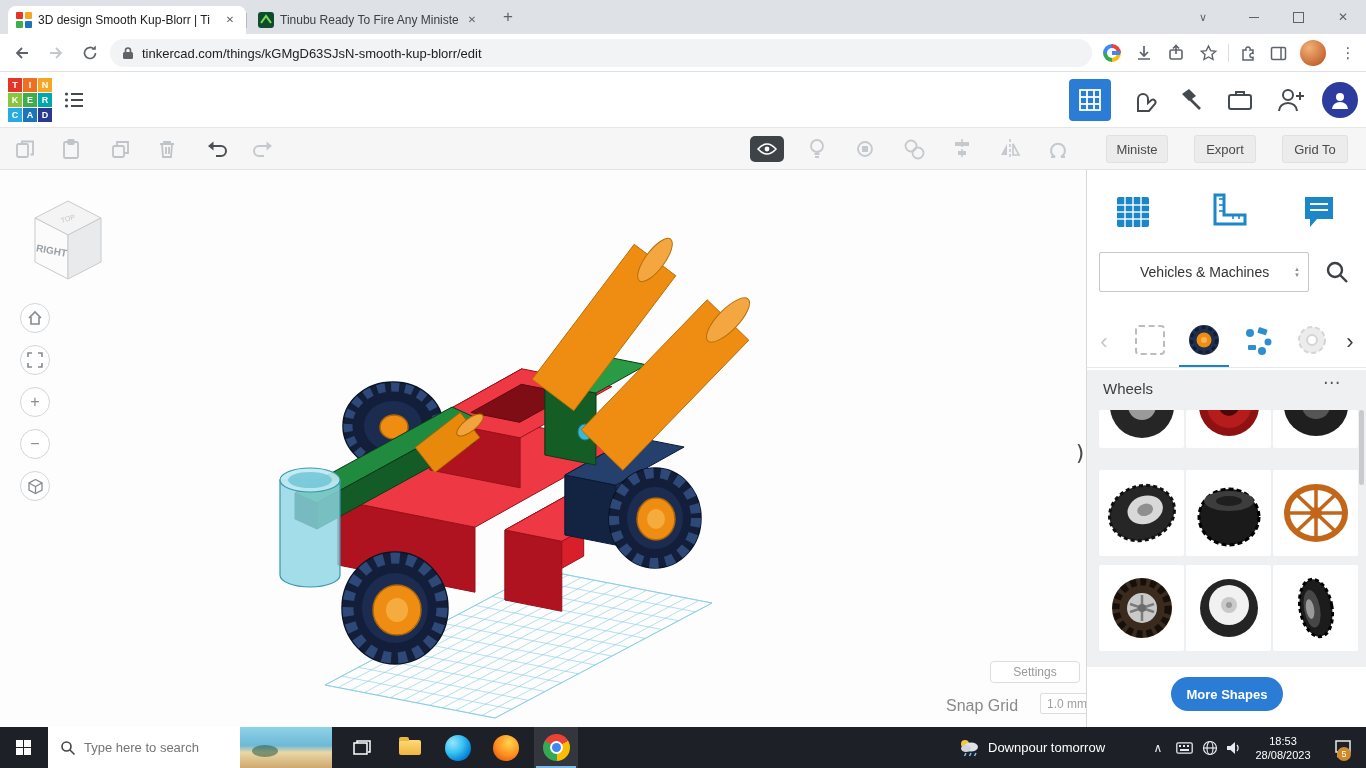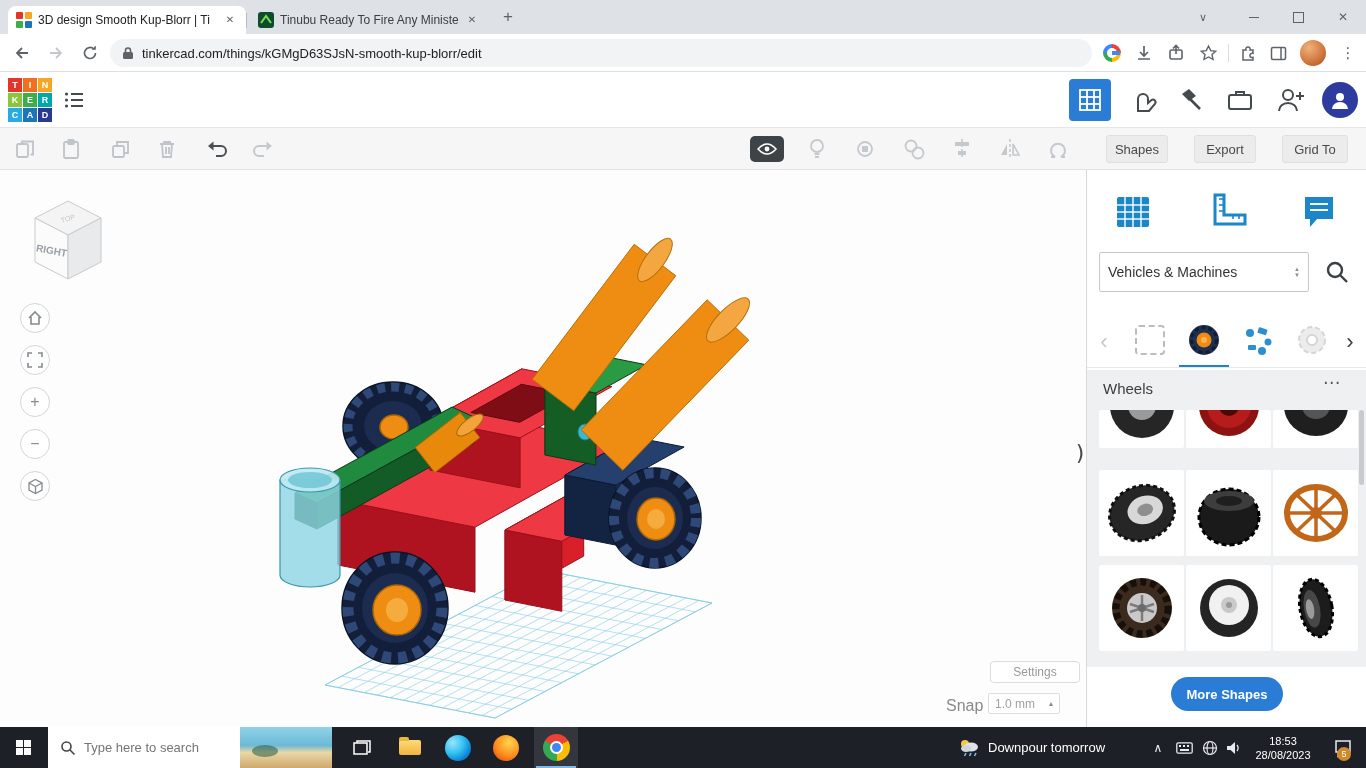--- a/index.html
+++ b/index.html
@@ -66,32 +66,32 @@
   
   #canvas{position:absolute;top:170px;left:0;width:1086px;height:557px;background:#fdfdfe;overflow:hidden;}
   #scene{position:absolute;left:0;top:0;}
   #gridlines line{stroke:#93d2e6;stroke-width:0.7;}
   .navcol{position:absolute;left:20px;width:30px;height:30px;border-radius:50%;background:#fff;border:1px solid #d2d5d8;
           box-sizing:border-box;display:flex;align-items:center;justify-content:center;color:#868b90;font-size:16px;}
   .viewcube{position:absolute;left:22px;top:18px;}
   .settings-btn{position:absolute;left:990px;top:491px;width:90px;height:22px;background:#fff;border:1px solid #ddd;border-radius:4px;
         font-size:12px;color:#999;display:flex;align-items:center;justify-content:center;box-sizing:border-box;}
   .snaplabel{position:absolute;left:946px;top:527px;font-size:16px;color:#8a8a8a;text-align:right;}
-  .snapdd{position:absolute;left:988px;top:523px;width:72px;height:21px;background:#fff;border:1px solid #ddd;border-radius:2px;
+  .snapdd{position:absolute;left:1040px;top:523px;width:72px;height:21px;background:#fff;border:1px solid #ddd;border-radius:2px;
         font-size:12px;color:#a0a0a0;display:flex;align-items:center;justify-content:space-between;padding:0 6px;box-sizing:border-box;}
   .snapdd .cj{font-size:8px;color:#888;}
   .collapse{position:absolute;left:1072px;top:262px;width:16px;height:40px;display:flex;align-items:center;justify-content:center;
         font-size:22px;color:#4a4a4a;font-family:"DejaVu Sans",sans-serif;}
 
   
   #panel{position:absolute;top:170px;left:1086px;width:280px;height:557px;background:#fff;border-left:1px solid #d8d8d8;box-sizing:border-box;}
   .pico{position:absolute;top:14px;width:60px;height:56px;display:flex;align-items:center;justify-content:center;}
   .pselect{position:absolute;left:12px;top:82px;width:210px;height:40px;border:1px solid #c7c7c7;border-radius:2px;background:#fff;
         display:flex;align-items:center;box-sizing:border-box;padding:0 8px;}
-  .pselect .val{flex:1;font-size:14px;color:#333;}
+  .pselect .val{flex:1;font-size:14px;color:#333;margin-left:32px;}
   .spin{display:flex;flex-direction:column;line-height:6px;color:#8a8f94;font-size:6px;text-align:center;}
   .psearch{position:absolute;left:228px;top:82px;width:44px;height:40px;display:flex;align-items:center;justify-content:center;}
   .car-arrow{position:absolute;top:158px;width:22px;height:28px;display:flex;align-items:center;justify-content:center;font-size:22px;}
   .car-item{position:absolute;top:145px;width:50px;height:50px;display:flex;align-items:center;justify-content:center;background:#fff;}
   .car-underline{position:absolute;left:92px;top:195px;width:50px;height:3px;background:#1a84c9;}
   .car-border{position:absolute;left:0;top:197px;width:279px;height:1px;background:#e8e8e8;}
   .shapescroll{position:absolute;left:0;top:200px;width:279px;height:297px;background:#eef0f1;overflow:hidden;}
   .sectionhdr{position:absolute;left:16px;top:10px;font-size:15px;color:#3d3d3d;}
   .sectiondots{position:absolute;right:26px;top:2px;font-size:17px;color:#555;}
   .cell{position:absolute;width:85px;background:#fff;border-radius:2px;overflow:hidden;display:flex;align-items:center;justify-content:center;}
@@ -381,21 +381,21 @@
         <path d="M9 18 V7 L3 18 z" fill="#c5c9cd"></path>
         <path d="M15 18 V7 l6 11 z" fill="none" stroke="#c5c9cd" stroke-width="1.6"></path>
       </svg>
   </div>
   <div class="tb" style="left:1045px">
     <svg width="24" height="24" viewBox="0 0 24 24">
         <path d="M5 20 h4 a7 7 0 1 1 6 0 h4" fill="none" stroke="#c5c9cd" stroke-width="2"></path>
       </svg>
   </div>
 
-  <div class="tbtn" style="left:1106px;width:62px">Shapes</div>
+  <div class="tbtn" style="left:1106px;width:62px">Ministe</div>
   <div class="tbtn" style="left:1194px;width:62px">Export</div>
   <div class="tbtn" style="left:1282px;width:66px">Grid To</div>
 </div>
 
 <div id="canvas">
   <svg id="scene" width="1086" height="557" viewBox="0 0 1086 557">
 
     <g id="gridlines">
         <line x1="325" y1="515" x2="542" y2="400"></line>
         <line x1="325" y1="515" x2="495" y2="548"></line>

